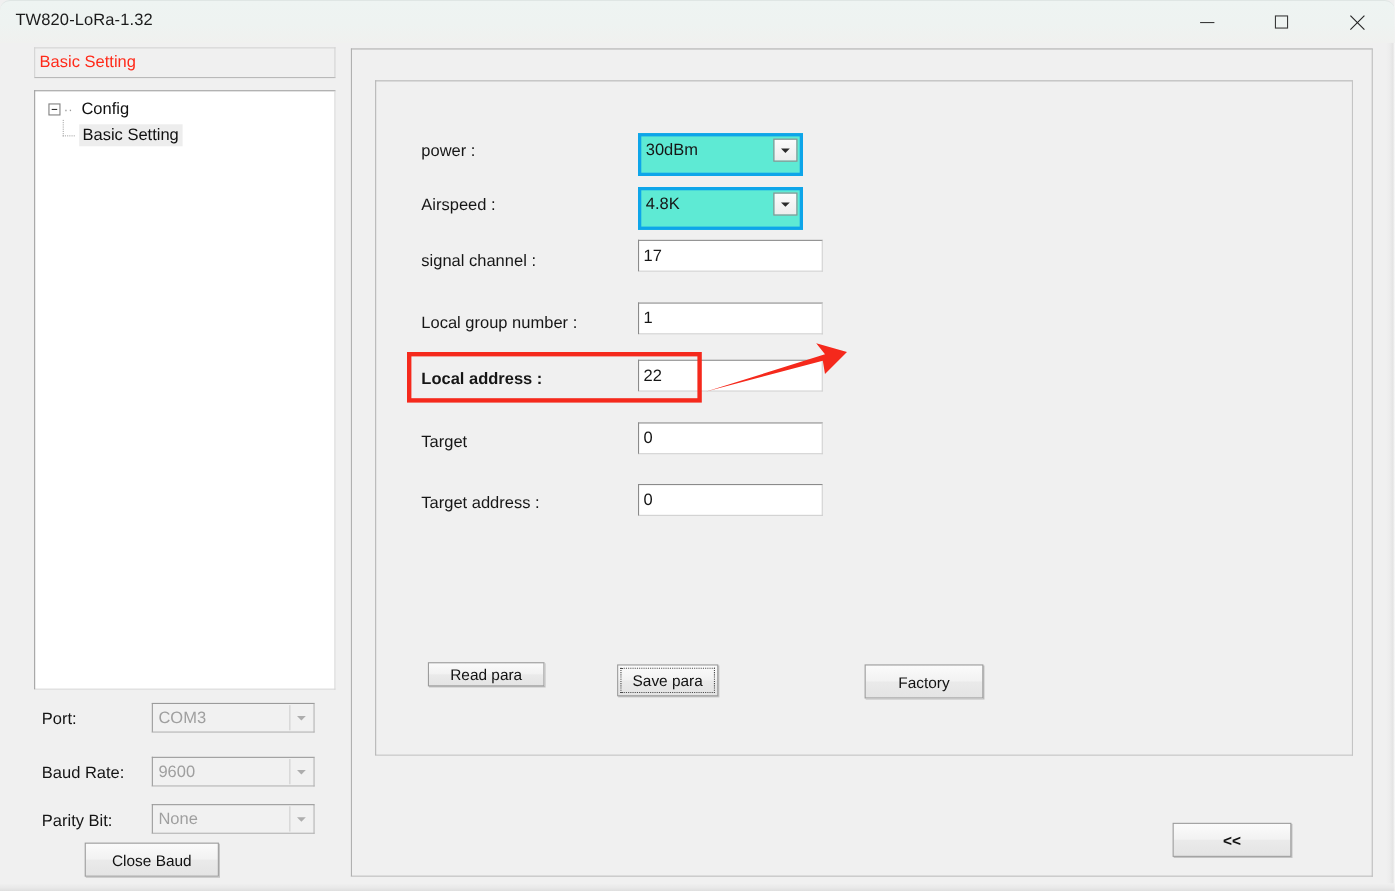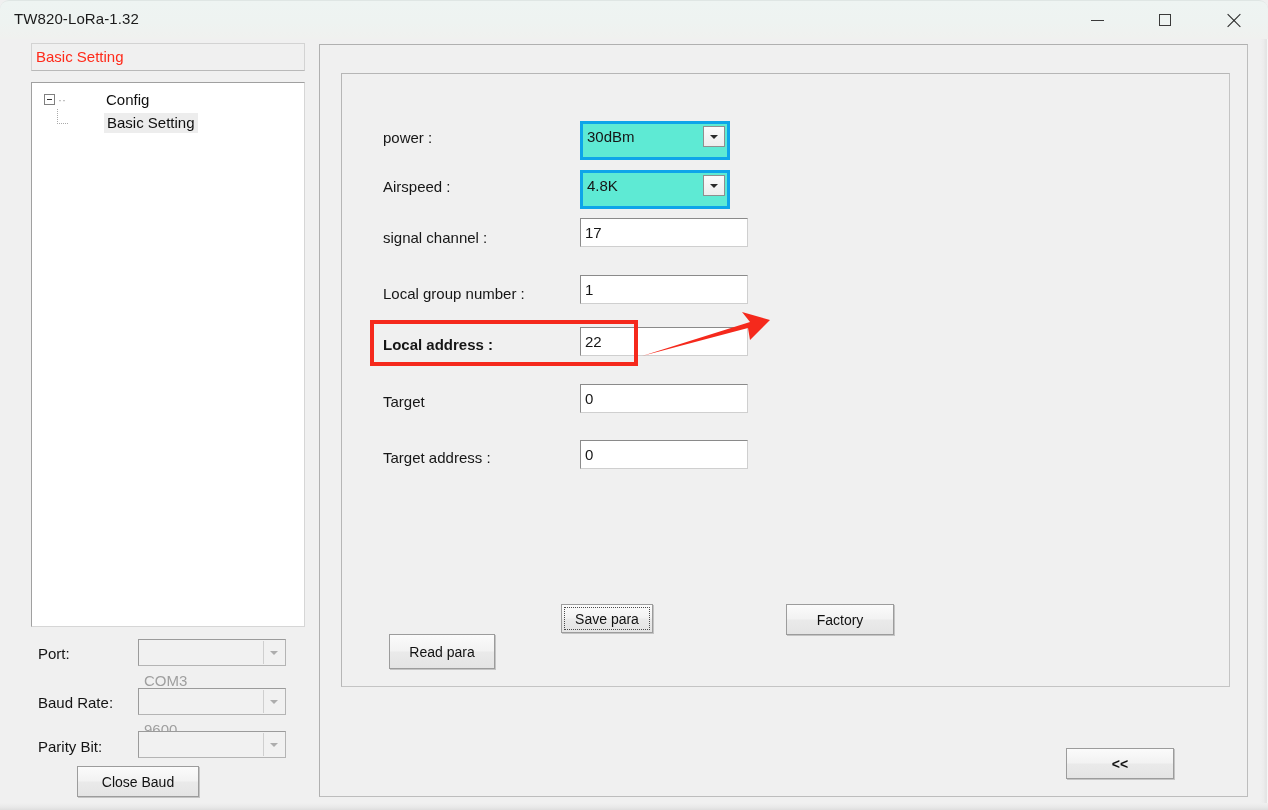--- a/index.html
+++ b/index.html
@@ -164,21 +164,21 @@
   }
   .dots {
     display: inline-block;
     width: 12px;
     color: #9a9a9a;
     font-size: 12px;
     letter-spacing: 0px;
     margin-right: 2px;
     flex: 0 0 auto;
   }
-  .tree-label { padding: 0 2px; margin-left: 32px; }
+  .tree-label { padding: 0 2px; }
   .tree-row.child .tree-label {
     background: #ededed;
     padding: 1px 3px 2px 3px;
   }
   .tree-elbow {
     position: absolute;
     left: 25px; top: -2px;
     width: 10px; height: 14px;
     border-left: 1px dotted #aaaaaa;
     border-bottom: 1px dotted #aaaaaa;
@@ -206,21 +206,20 @@
     border-top-color: #9b9b9b;
     border-left-color: #9b9b9b;
     box-sizing: border-box;
   }
   .combo-disabled .cval {
     position: absolute;
     left: 5px; top: 4px;
     font-size: 15px;
     color: #9f9f9f;
     white-space: nowrap;
-    margin-top: 28px;
   }
   .combo-disabled .cbtn {
     position: absolute;
     right: 1px; top: 1px;
     width: 21px; height: 23px;
     background: #f1f1f1;
     border-left: 1px solid #cfcfcf;
     box-sizing: border-box;
     display: flex;
     align-items: center;
@@ -460,21 +459,21 @@
     <div class="field-label" style="left:383px; top:393px;">Target</div>
     <div class="textbox" style="left:580px; top:384px;">
       <span class="tval">0</span>
     </div>
 
     <div class="field-label" style="left:383px; top:449px;">Target address :</div>
     <div class="textbox" style="left:580px; top:440px;">
       <span class="tval">0</span>
     </div>
 
-    <div class="btn" style="left:389px; top:634px; width:106px; height:35px;">Read para</div>
+    <div class="btn" style="left:389px; top:602px; width:106px; height:22px;">Read para</div>
     <div class="btn focus-dash" style="left:561px; top:604px; width:92px; height:29px;">Save para</div>
     <div class="btn" style="left:786px; top:604px; width:108px; height:31px;">Factory</div>
     <div class="btn" style="left:1066px; top:748px; width:108px; height:31px; font-weight:bold;">&lt;&lt;</div>
 
     <div class="anno-box"></div>
     <svg class="anno-arrow" viewBox="0 0 135 66">
       <path d="M 4 56 L 112 22 L 104 12 L 132 20 L 112 40 L 110 28 Z" fill="#f5291c"></path>
     </svg>
 
   </div>

